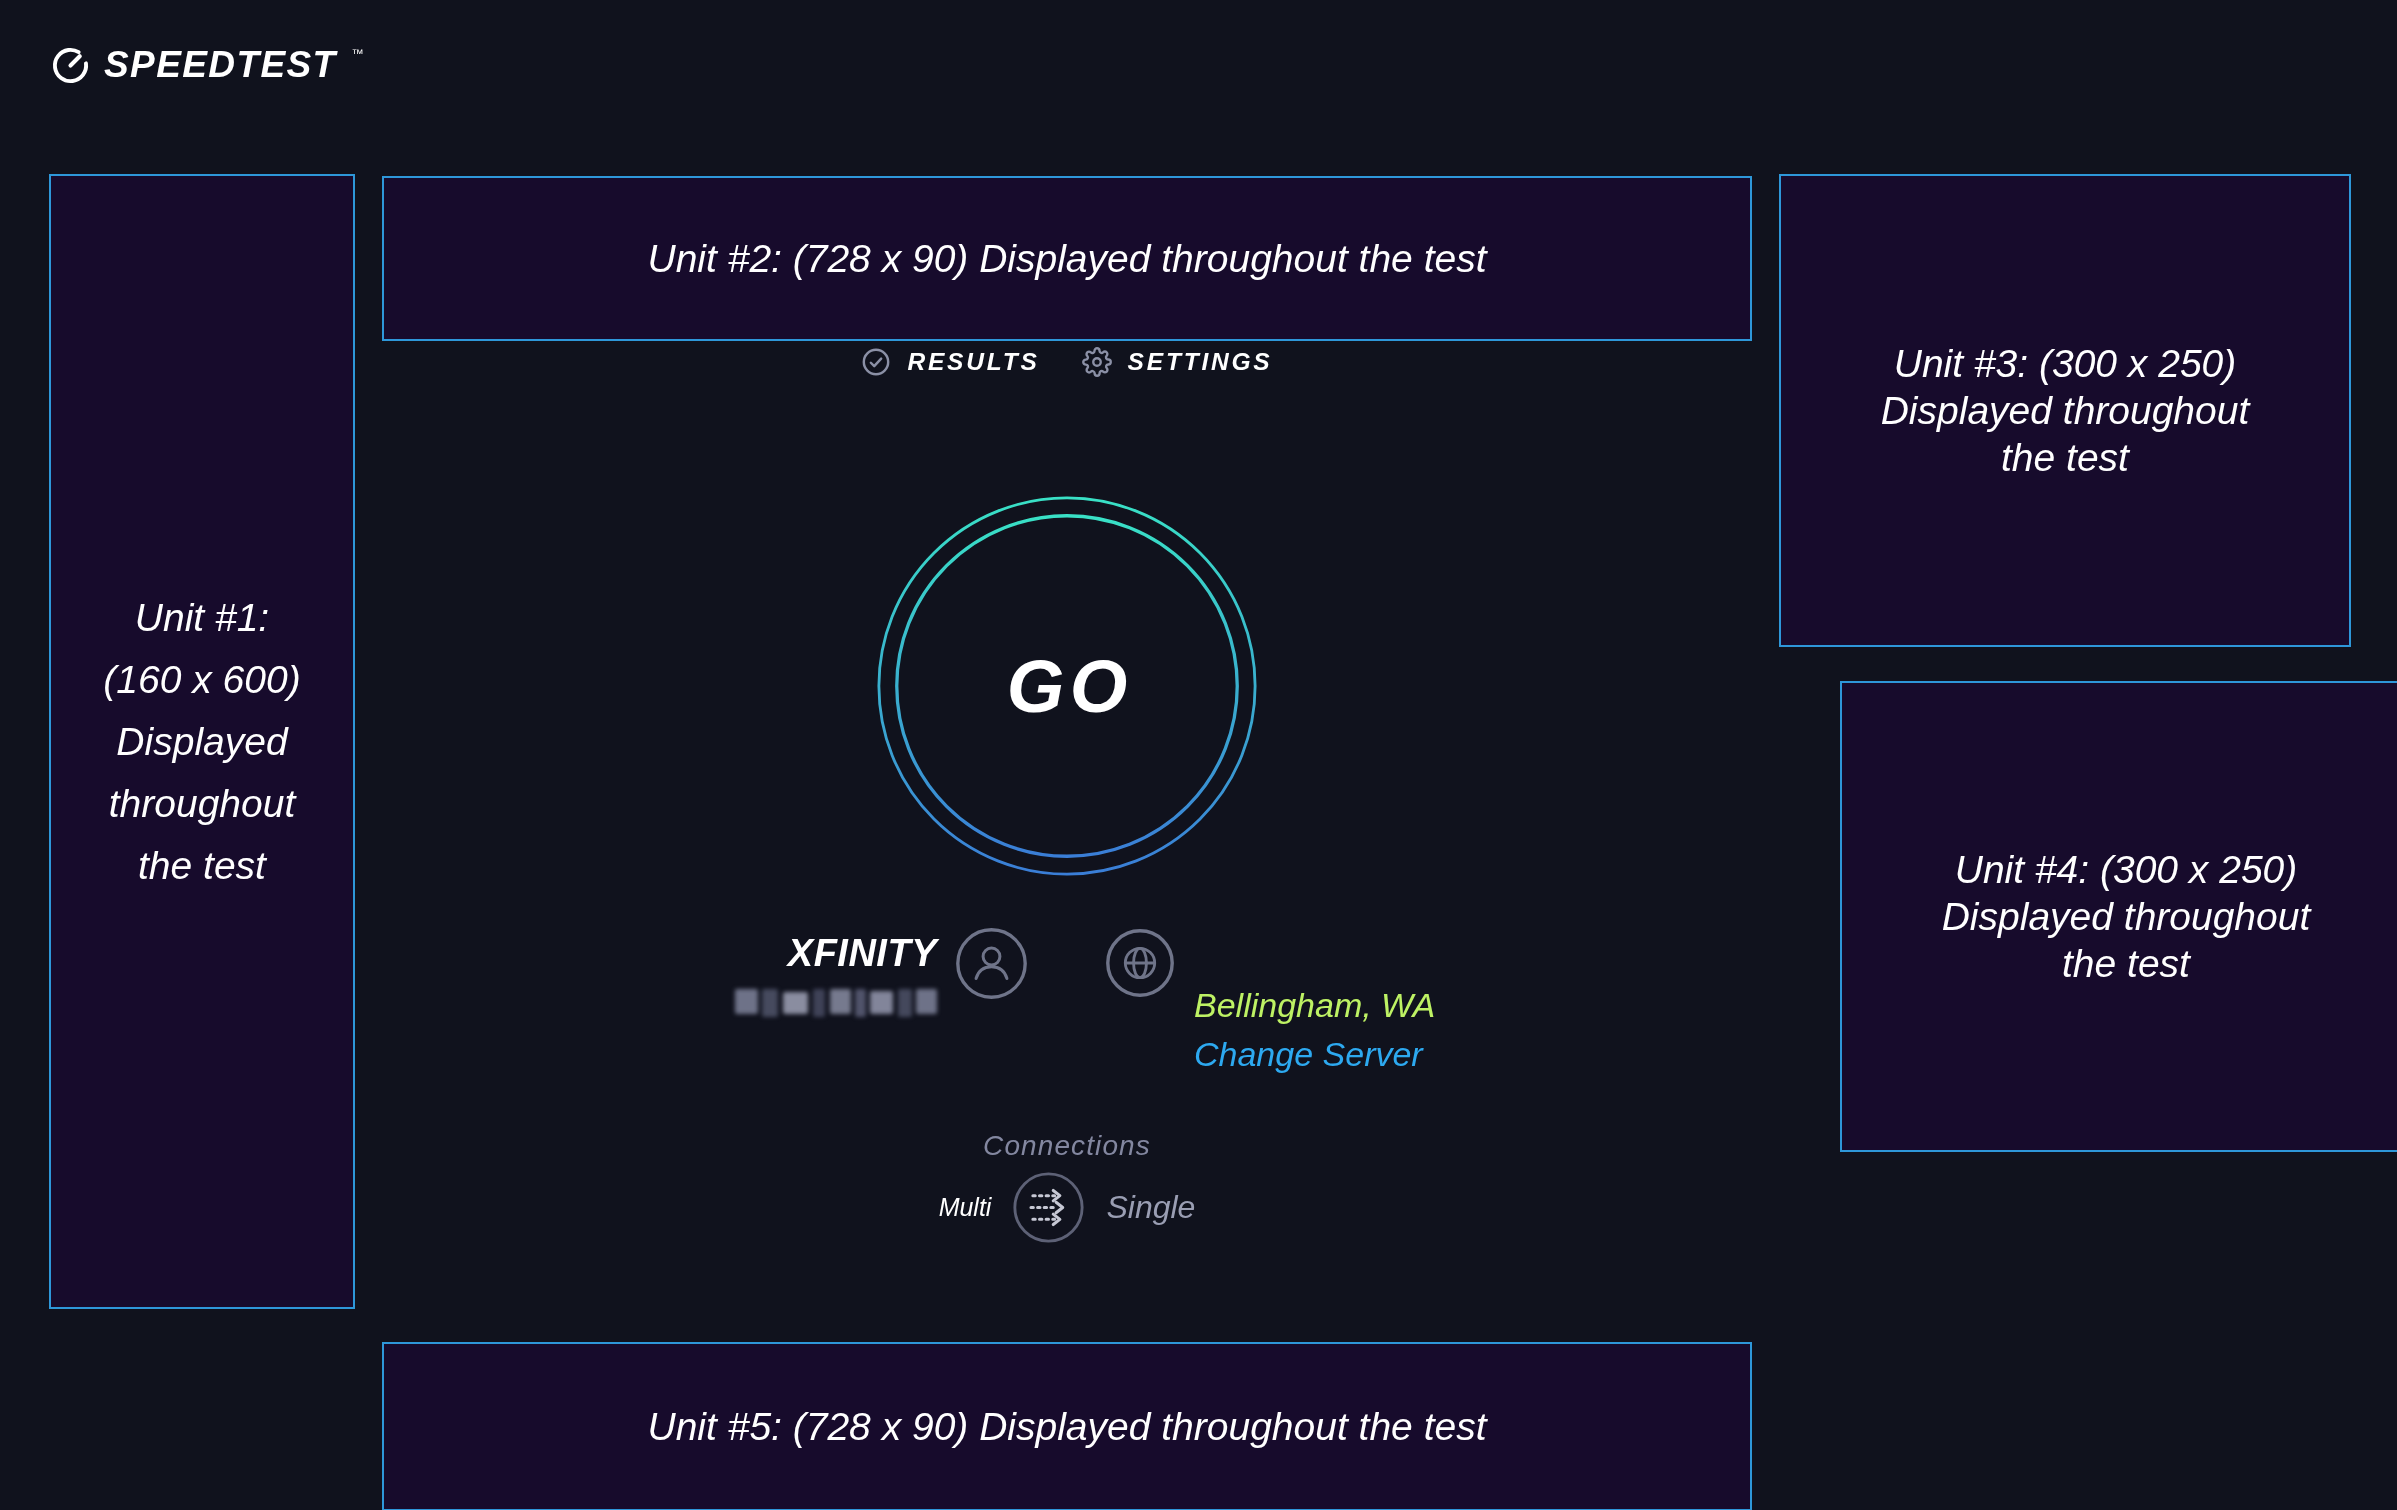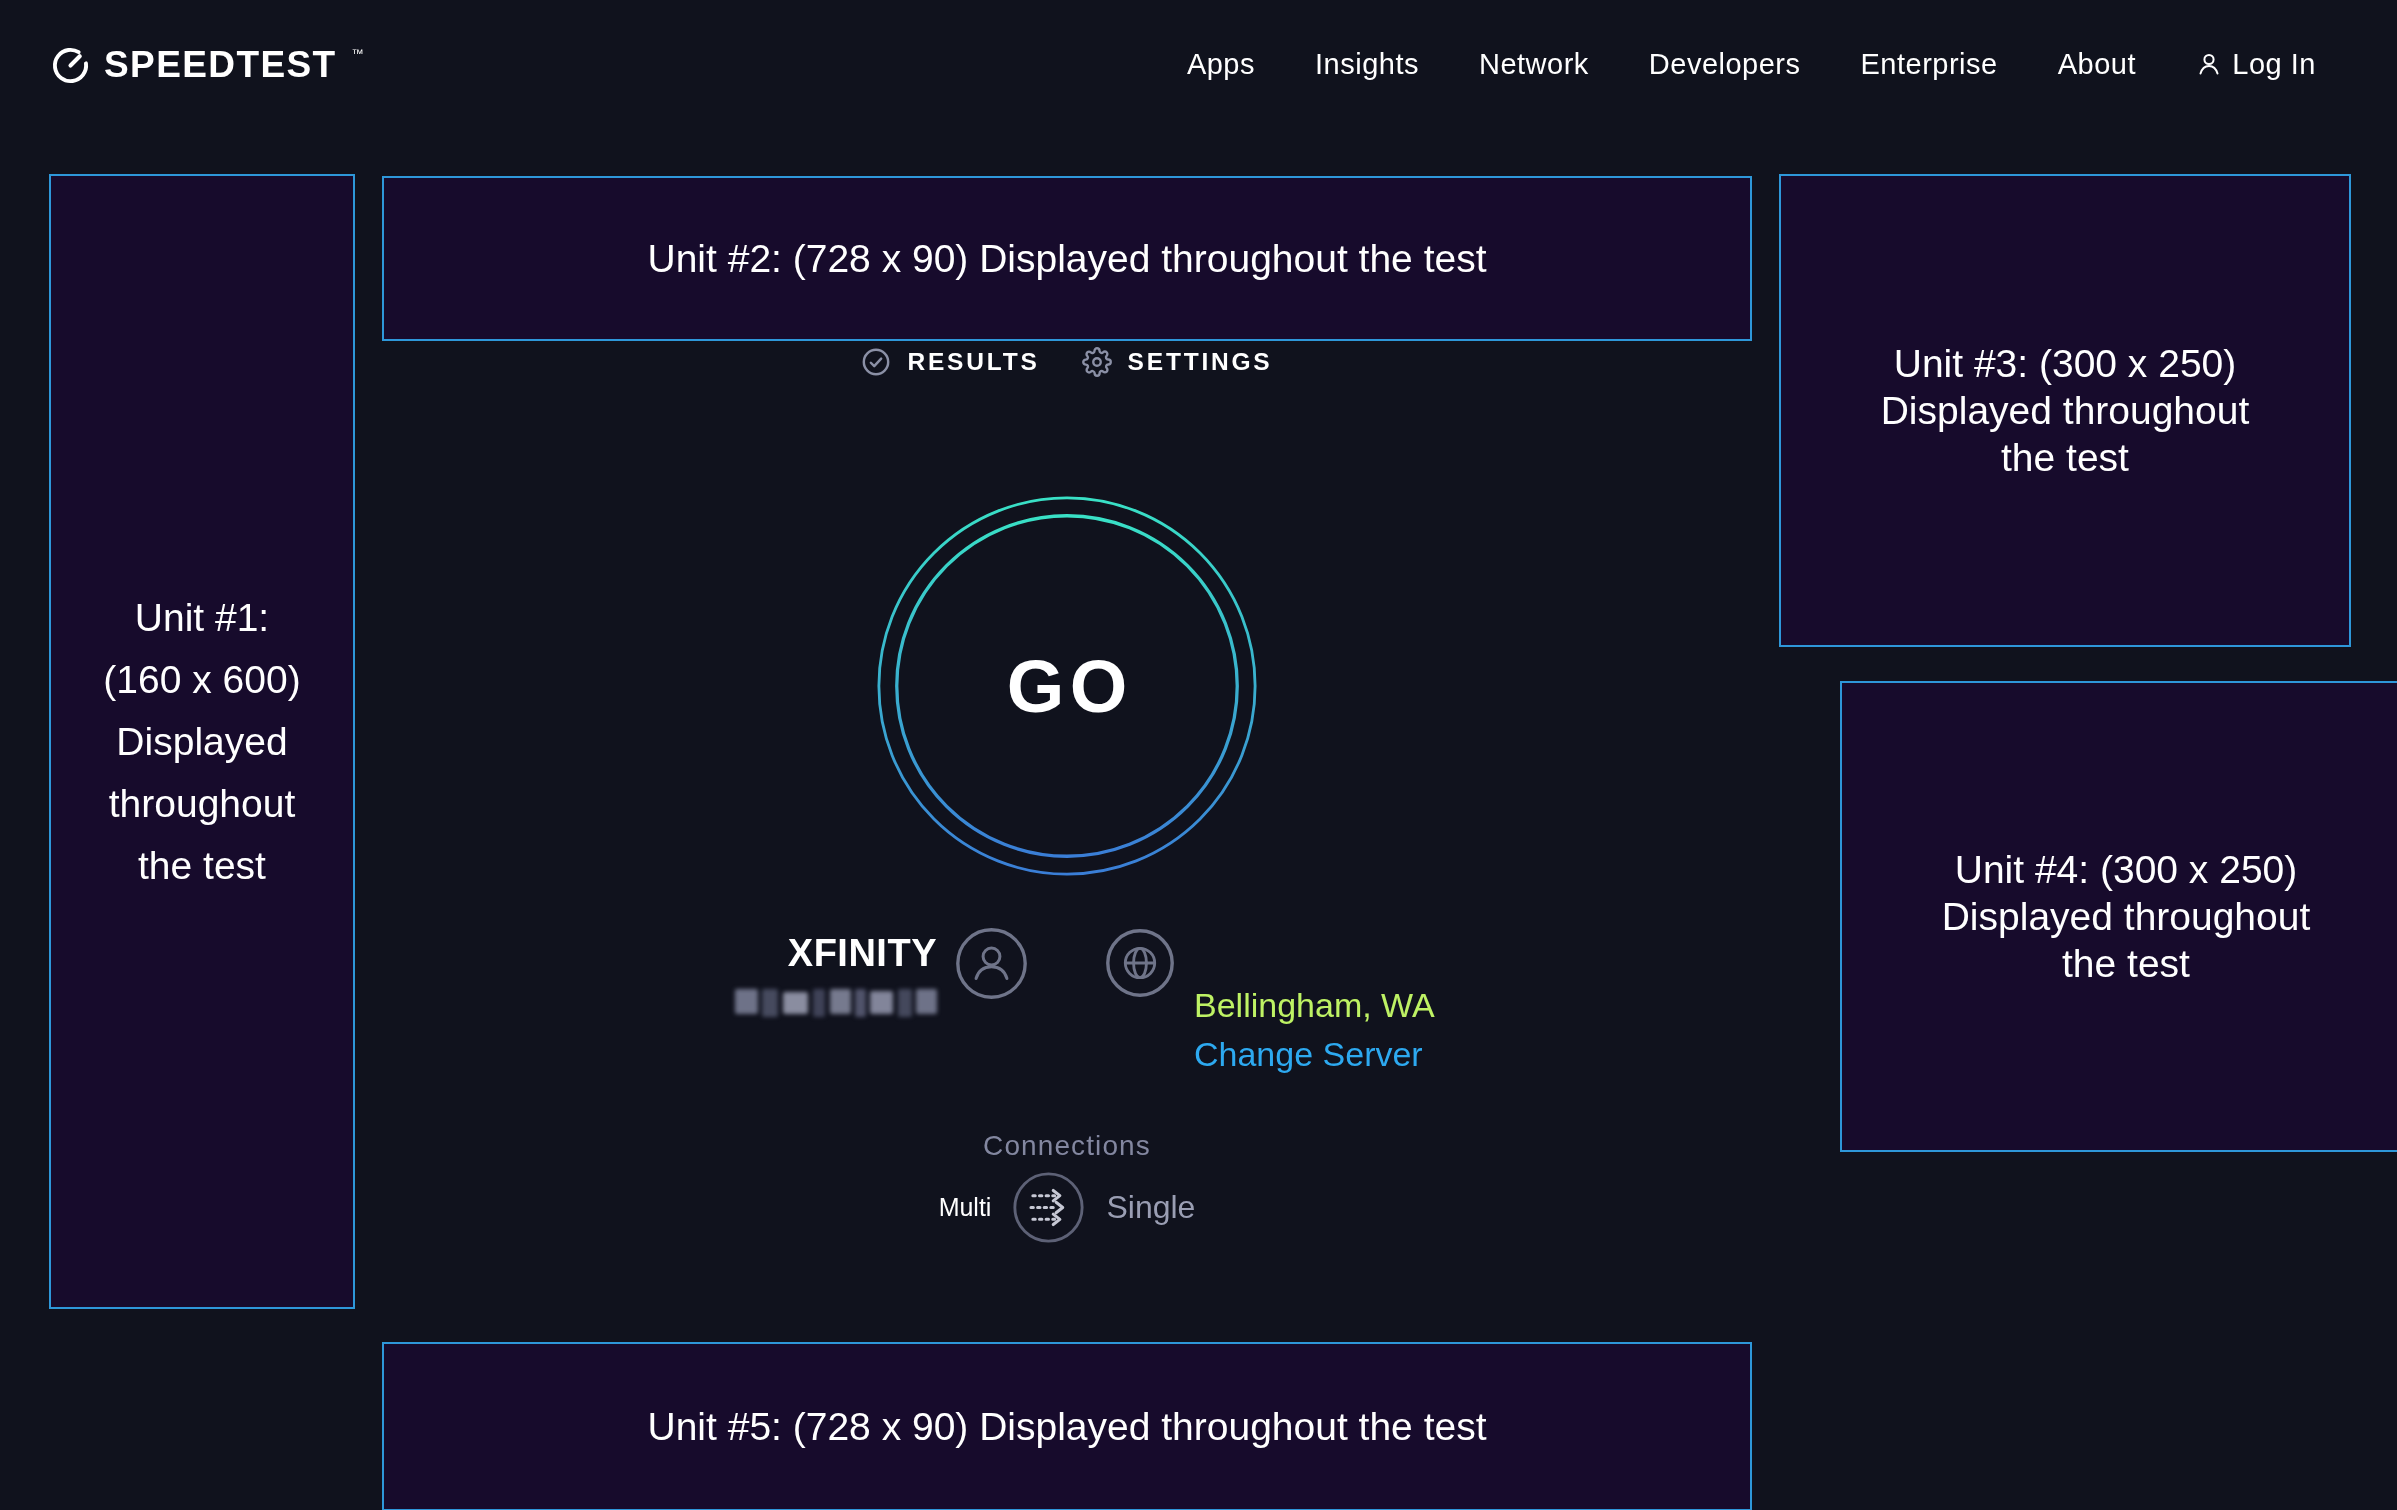--- a/index.html
+++ b/index.html
@@ -15,21 +15,21 @@
   }
   *{box-sizing:border-box;}
   html,body{margin:0;padding:0;}
   body{
     width:2397px;height:1510px;
     background:var(--page-bg);
     font-family:"Liberation Sans", sans-serif;
     color:#fff;
     overflow:hidden;
   }
-  .page{position:relative;width:2220px;height:1510px;background:var(--page-bg);}
+  .page{position:relative;width:2220px;height:1510px;background:var(--page-bg);font-style:italic;}
 
   
   header{
     position:absolute;left:0;top:0;width:2397px;height:128px;
     display:flex;align-items:center;justify-content:space-between;
     padding:0 81px 0 51px;
   }
   .logo{display:flex;align-items:flex-start;gap:14px;cursor:pointer;}
   .logo svg{width:39px;height:39px;margin-top:3.8px;}
   .logo-text{font-size:37px;font-weight:700;letter-spacing:1.4px;line-height:43px;}
@@ -111,35 +111,20 @@
   <header>
     <div class="logo">
       <svg viewBox="0 0 40 40">
         <circle cx="20" cy="20" r="16" fill="none" stroke="#ffffff" stroke-width="4" pathLength="100" stroke-dasharray="86 14" stroke-linecap="round" transform="rotate(-8 20 20)"></circle>
         <line x1="20" y1="20" x2="29.5" y2="10.5" stroke="#ffffff" stroke-width="4.2" stroke-linecap="round"></line>
       </svg>
       <span class="logo-text">SPEEDTEST</span>
       <span class="logo-tm">™</span>
     </div>
 
-    <nav>
-      <a>Apps</a>
-      <a>Insights</a>
-      <a>Network</a>
-      <a>Developers</a>
-      <a>Enterprise</a>
-      <a>About</a>
-      <a class="login">
-        <svg viewBox="0 0 26 26" fill="none" stroke="#ffffff" stroke-width="2" stroke-linecap="round">
-          <circle cx="13" cy="8.5" r="4.6"></circle>
-          <path d="M4.5 22.5c1.6-5.6 4.8-7.6 8.5-7.6s6.9 2 8.5 7.6"></path>
-        </svg>
-        <span>Log In</span>
-      </a>
-    </nav>
   </header>
 
   <aside class="ad ad-u1">
     <span>Unit #1:</span>
     <span>(160 x 600)</span>
     <span>Displayed</span>
     <span>throughout</span>
     <span>the test</span>
   </aside>
 

